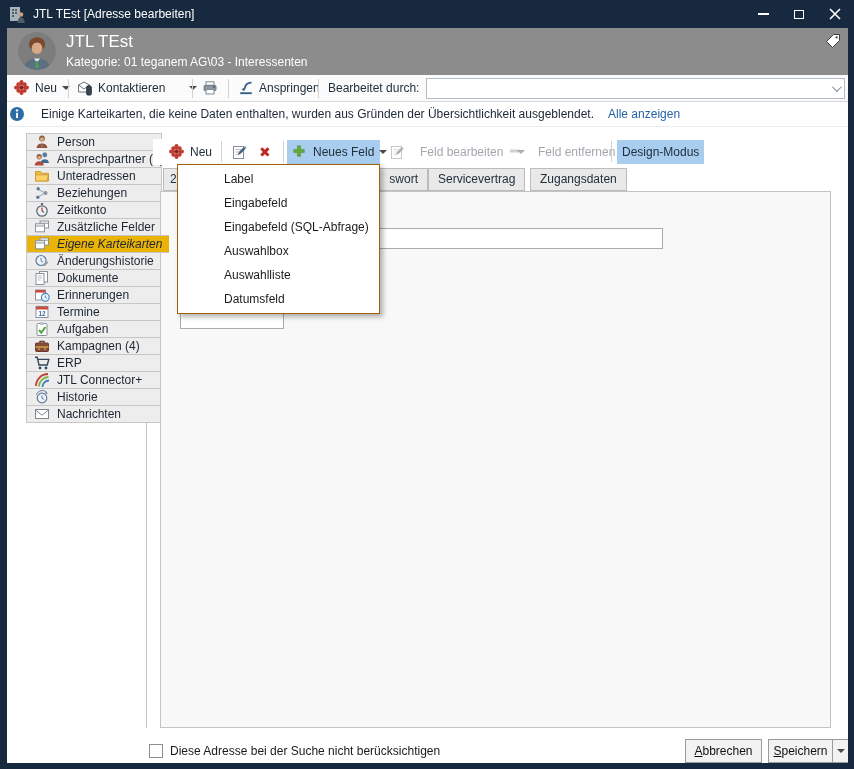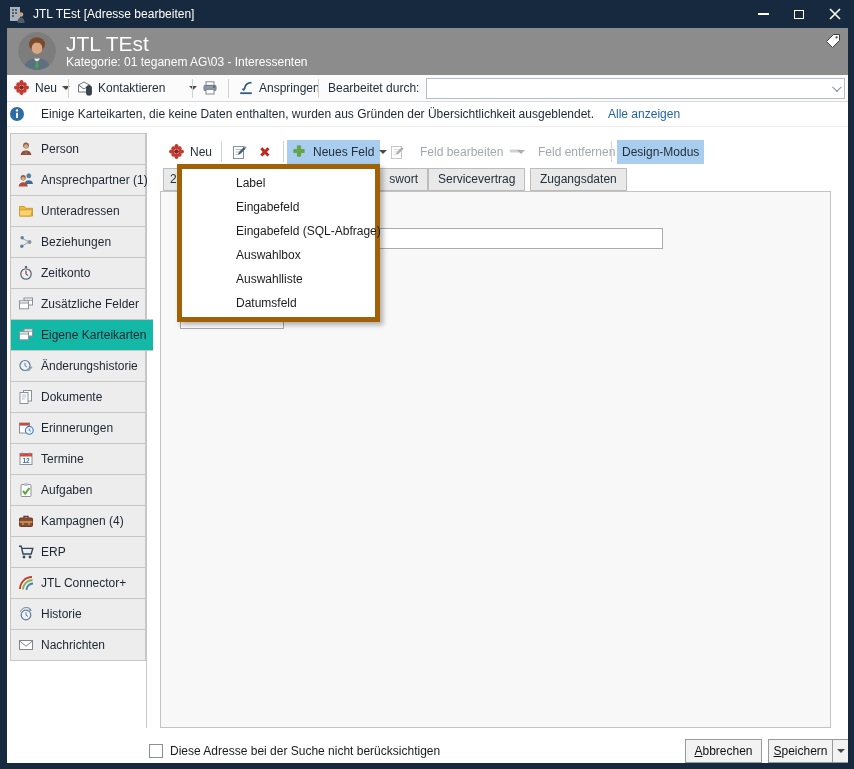--- a/index.html
+++ b/index.html
@@ -15,64 +15,64 @@
   .titlebar{position:absolute;left:-7px;top:0;width:854px;height:28px;background:#17293e;display:flex;align-items:center;}
   .titlebar .appicon{margin-left:8px;width:18px;height:18px;display:inline-block;}
   .titlebar .title{color:#ffffff;margin-left:7px;font-size:12px;}
   .win-controls{position:absolute;right:8px;top:0;height:28px;display:flex;align-items:center;gap:14px;}
   .wc-btn{width:22px;height:22px;display:flex;align-items:center;justify-content:center;cursor:default;}
   .glyph-min{width:11px;height:2px;background:#fff;}
   .glyph-max{width:10px;height:9px;border:1.5px solid #fff;}
   
   .header{position:absolute;left:-7px;top:28px;width:854px;height:47px;background:#8c8c8c;}
   .avatar{position:absolute;left:18px;top:4px;width:38px;height:38px;border-radius:50%;overflow:hidden;}
-  .h-name{position:absolute;left:66px;top:4px;color:#ffffff;font-size:21px;}
+  .h-name{position:absolute;left:66px;top:4px;color:#ffffff;font-size:17px;}
   .h-cat{position:absolute;left:66px;top:27px;color:#ffffff;font-size:12px;}
   .tagicon{position:absolute;right:13px;top:5px;width:16px;height:16px;}
   
   .toolbar{position:absolute;left:0;top:75px;width:841px;height:27px;background:#fbfbfb;border-bottom:1px solid #d9d9d9;}
   .tb-item{position:absolute;top:2px;height:22px;display:flex;align-items:center;gap:5px;padding:0 4px;color:#22303c;}
   .tb-sep{position:absolute;top:4px;width:1px;height:19px;background:#d2d2d2;}
   .caret{width:0;height:0;border-left:4px solid transparent;border-right:4px solid transparent;border-top:4px solid #4a4a4a;display:inline-block;}
   .caret.dis{border-top-color:#a9aeb4;}
   .icon16{width:16px;height:16px;display:inline-block;flex:0 0 auto;}
   .combo{position:absolute;left:419px;top:3px;width:419px;height:21px;background:#fff;border:1px solid #b3bdc9;display:flex;align-items:center;}
   .combo .chev{position:absolute;right:5px;top:6px;width:7px;height:7px;border-right:1.4px solid #7a8a99;border-bottom:1.4px solid #7a8a99;transform:rotate(45deg) translateY(-2px);}
   
   .infobar{position:absolute;left:0;top:102px;width:841px;height:25px;background:#ffffff;border-bottom:1px solid #ececec;display:flex;align-items:center;}
   .infobar .icon16{margin-left:2px;}
   .info-text{margin-left:16px;color:#1b2838;}
   .info-link{margin-left:14px;color:#2364a5;cursor:pointer;}
   
   .sidebar{position:absolute;left:3px;top:133px;width:137px;height:595px;border-right:1px solid #c6c6c6;}
-  .side-item{position:relative;width:136px;height:32px;margin-bottom:-1px;background:#ededed;border:1px solid #c6c6c6;display:flex;align-items:center;cursor:pointer;}
+  .side-item{position:relative;width:136px;height:18px;margin-bottom:-1px;background:#ededed;border:1px solid #c6c6c6;display:flex;align-items:center;cursor:pointer;margin-left:16px;}
   .side-item .icon16{margin-left:7px;}
   .side-item .lbl{margin-left:7px;white-space:nowrap;color:#1d2633;}
-  .side-item.sel{background:#14b8a6;width:143px;border-right:none;z-index:4;}
+  .side-item.sel{background:#eab308;width:143px;border-right:none;z-index:4;font-style:italic;}
   
   .main-tb{position:absolute;left:146px;top:139px;width:695px;height:26px;background:#ffffff;}
   .mt-item{position:absolute;top:1px;height:24px;display:flex;align-items:center;gap:5px;padding:0 5px;color:#22303c;white-space:nowrap;}
   .mt-item.hl{background:#a9cdee;}
   .mt-item.dis{color:#a2a8ae;gap:14px;}
   .mt-item.dis .icon16{filter:grayscale(1) opacity(.5);}
   .mt-sep{position:absolute;top:2px;width:1px;height:21px;background:#d2d2d2;}
   .x-glyph{color:#c0271f;font-weight:bold;font-size:14px;line-height:14px;}
   
   .tabsrow{position:absolute;left:0;top:168px;width:841px;height:24px;z-index:1;}
   .tab{position:absolute;top:0;height:23px;background:#e9e9e9;border:1px solid #bcbcbc;line-height:21px;color:#22303c;white-space:nowrap;cursor:pointer;}
   .tab.t0{left:156px;width:150px;padding-left:6px;}
   .tab.t1{left:290px;width:131px;text-align:right;padding-right:9px;}
   .tab.t2{left:421px;padding:0 9px;}
   .tab.t3{left:523px;padding:0 9px;}
   
   .panel{position:absolute;left:153px;top:191px;width:671px;height:537px;background:#f8f8f8;border:1px solid #c3c3c3;}
   .fld1{position:absolute;left:19px;top:36px;width:483px;height:21px;background:#fff;border:1px solid #ababab;padding:0 4px;font:12px "Liberation Sans",sans-serif;}
   .fld2{position:absolute;left:19px;top:118px;width:104px;height:19px;background:#fff;border:1px solid #ababab;padding:0 4px;font:12px "Liberation Sans",sans-serif;}
   
-  .menu{position:absolute;left:170px;top:164px;width:203px;background:#ffffff;border:5px solid #a16207;box-shadow:3px 3px 5px rgba(0,0,0,.3);z-index:50;padding:2px 8px;}
+  .menu{position:absolute;left:170px;top:164px;width:203px;background:#ffffff;border:1px solid #a16207;box-shadow:3px 3px 5px rgba(0,0,0,.3);z-index:50;padding:2px 0;}
   .menu-item{height:24px;line-height:24px;padding-left:46px;color:#1c1c1c;cursor:pointer;white-space:nowrap;}
   
   .footer-check{position:absolute;left:142px;top:744px;width:14px;height:14px;background:#fff;border:1px solid #8f8f8f;cursor:pointer;}
   .footer-lbl{position:absolute;left:163px;top:744px;color:#1a1a1a;}
   .btn{position:absolute;top:739px;height:24px;background:#f2f2f2;border:1px solid #9a9a9a;text-align:center;line-height:22px;color:#111;display:block;cursor:pointer;}
   .btn::first-letter{text-decoration:underline;}
   .btn.abbr{left:678px;width:77px;}
   .btn.save{left:761px;width:64px;border-right:none;}
   .btn-arrow{position:absolute;left:825px;top:739px;width:17px;height:24px;background:#f2f2f2;border:1px solid #9a9a9a;display:flex;align-items:center;justify-content:center;cursor:pointer;}
 </style>

